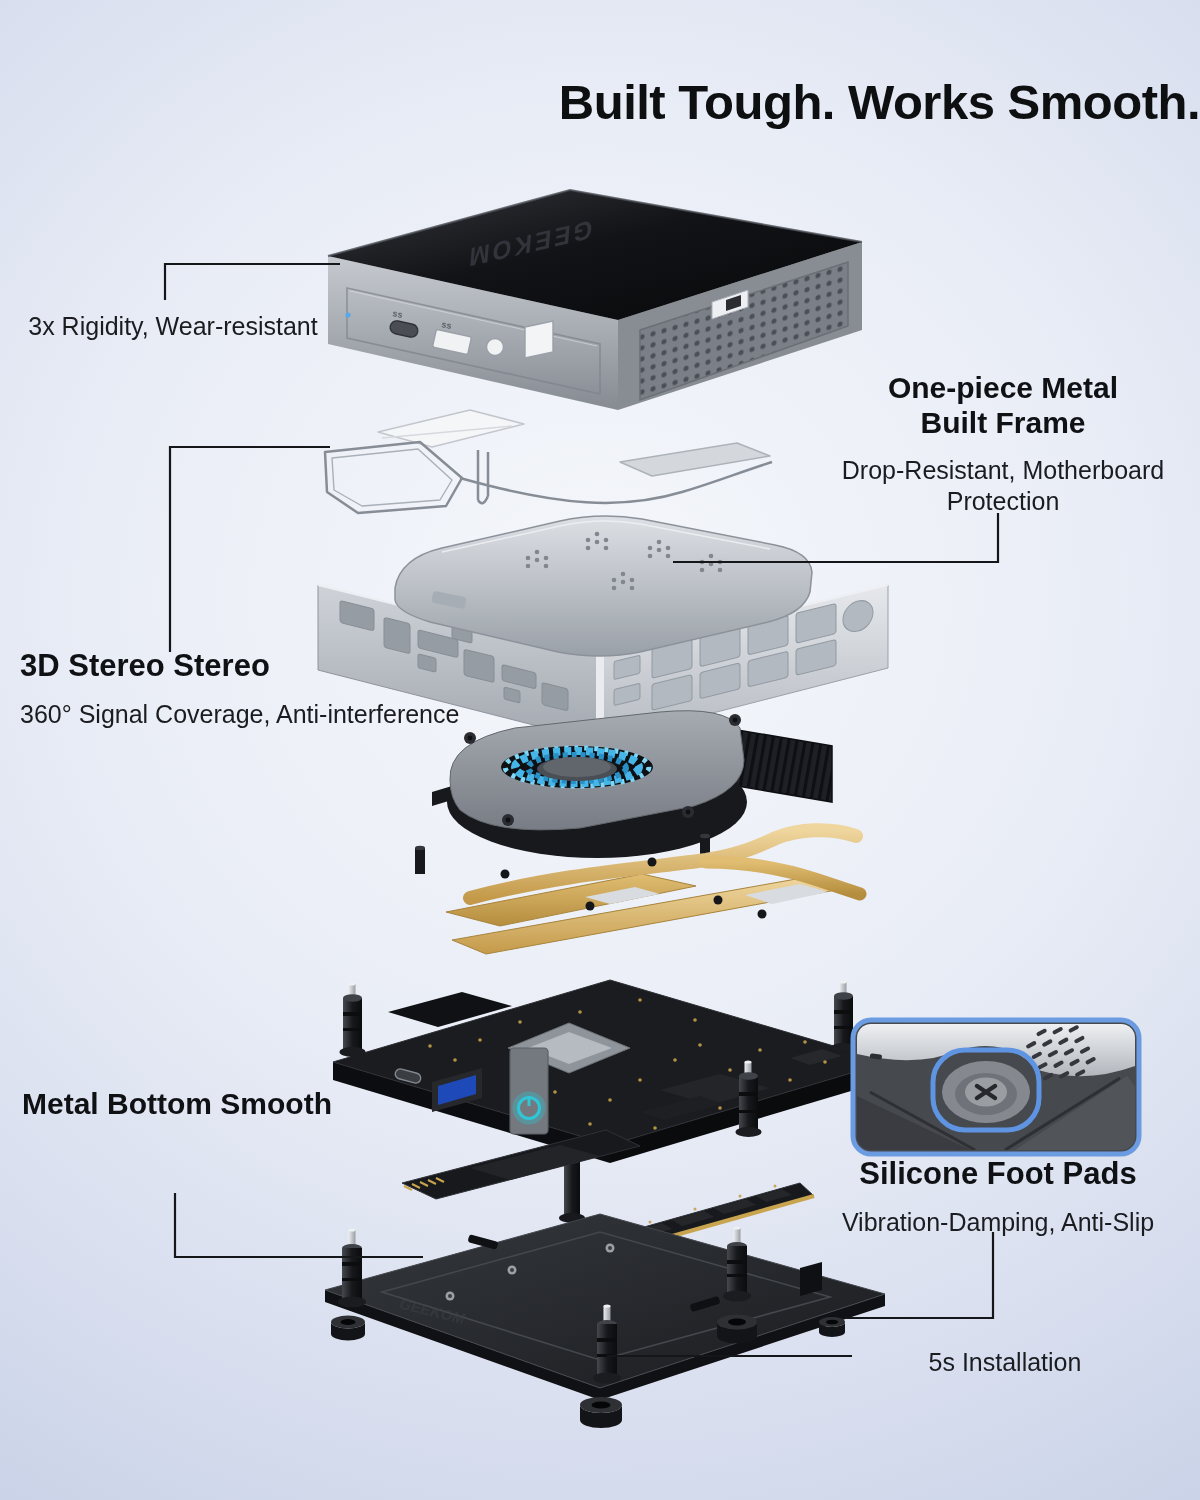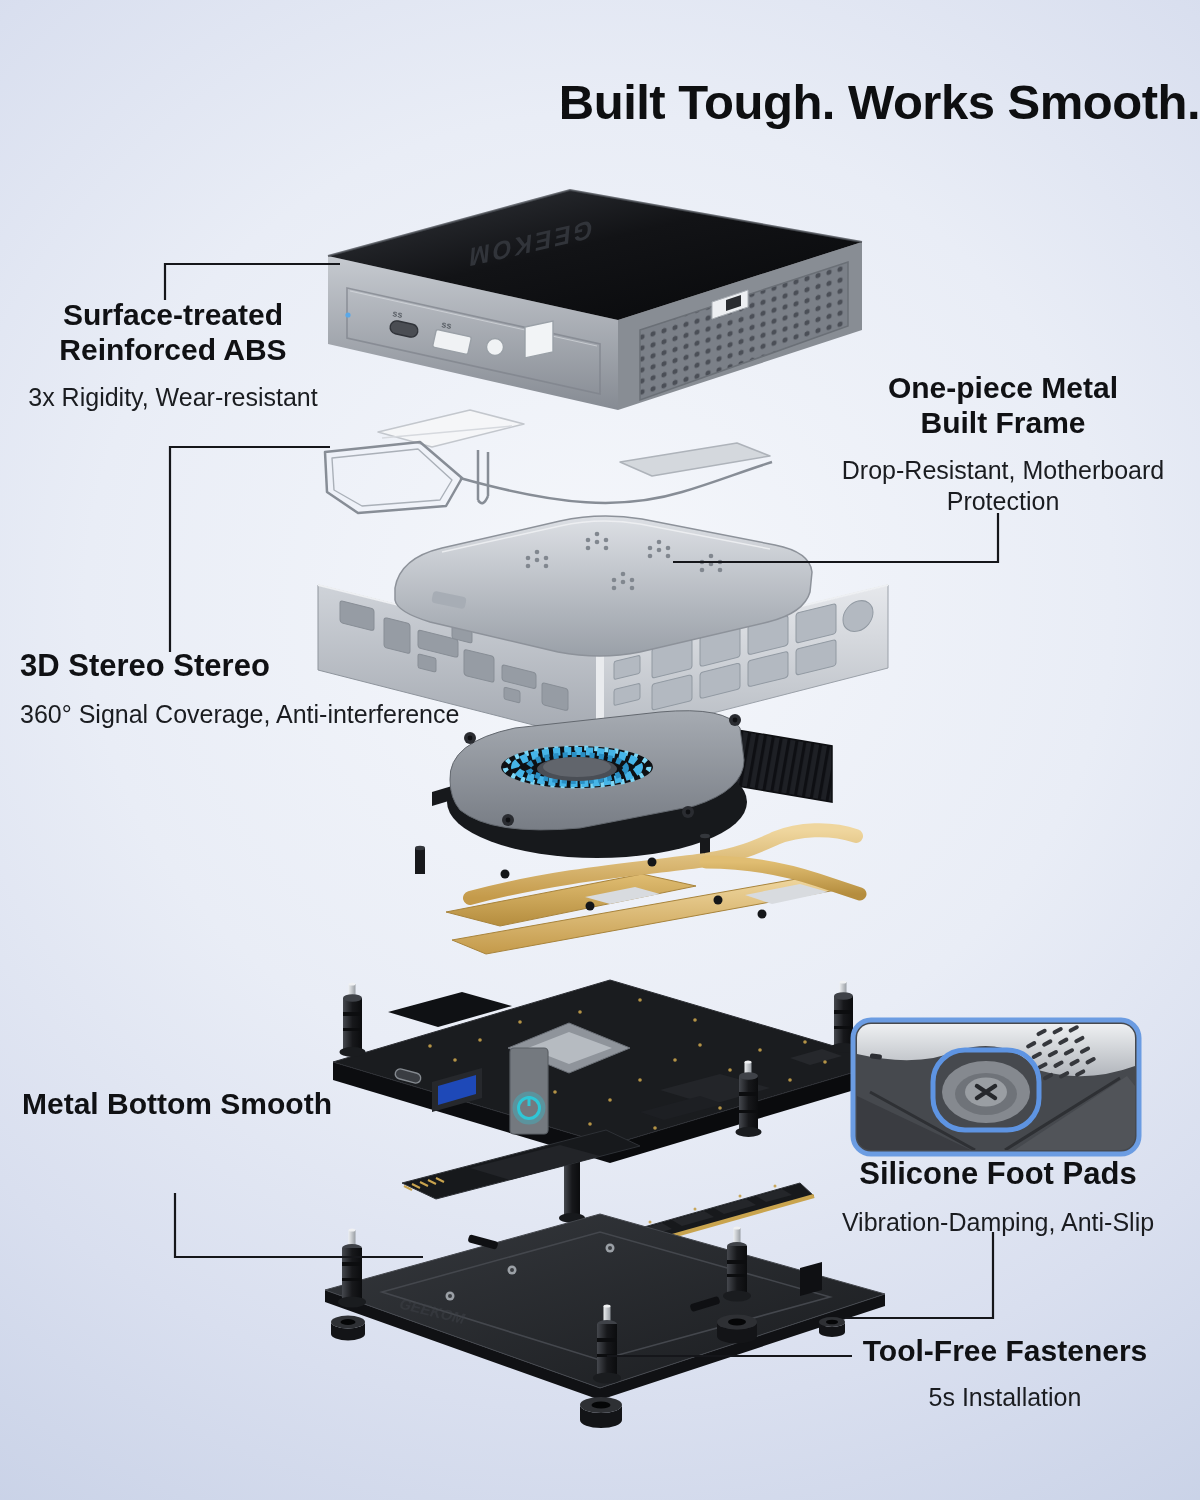--- a/index.html
+++ b/index.html
@@ -469,22 +469,20 @@
           <g stroke="#26282c" stroke-width="4.5" stroke-linecap="round">
             <path d="M977,1086 L995,1098 M995,1086 L977,1098"></path>
           </g>
           <rect x="933" y="1050" width="106" height="80" rx="32" fill="none" stroke="#5e94e2" stroke-width="5"></rect>
         </g>
       </g>
     </g>
   </svg>
 
   <div class="ann center" id="ann-abs">
-    <div class="t">Surface-treated
-Reinforced ABS</div>
     <div class="s">3x Rigidity, Wear-resistant</div>
   </div>
 
   <div class="ann center" id="ann-frame">
     <div class="t">One-piece Metal
 Built Frame</div>
     <div class="s">Drop-Resistant, Motherboard
 Protection</div>
   </div>
 
@@ -496,17 +494,16 @@
   <div class="ann center" id="ann-bottom">
     <div class="t">Metal Bottom Smooth</div>
   </div>
 
   <div class="ann center" id="ann-foot">
     <div class="t blue">Silicone Foot Pads</div>
     <div class="s">Vibration-Damping, Anti-Slip</div>
   </div>
 
   <div class="ann center" id="ann-fast">
-    <div class="t">Tool-Free Fasteners</div>
     <div class="s">5s Installation</div>
   </div>
 
 </div>
 
 </body></html>

